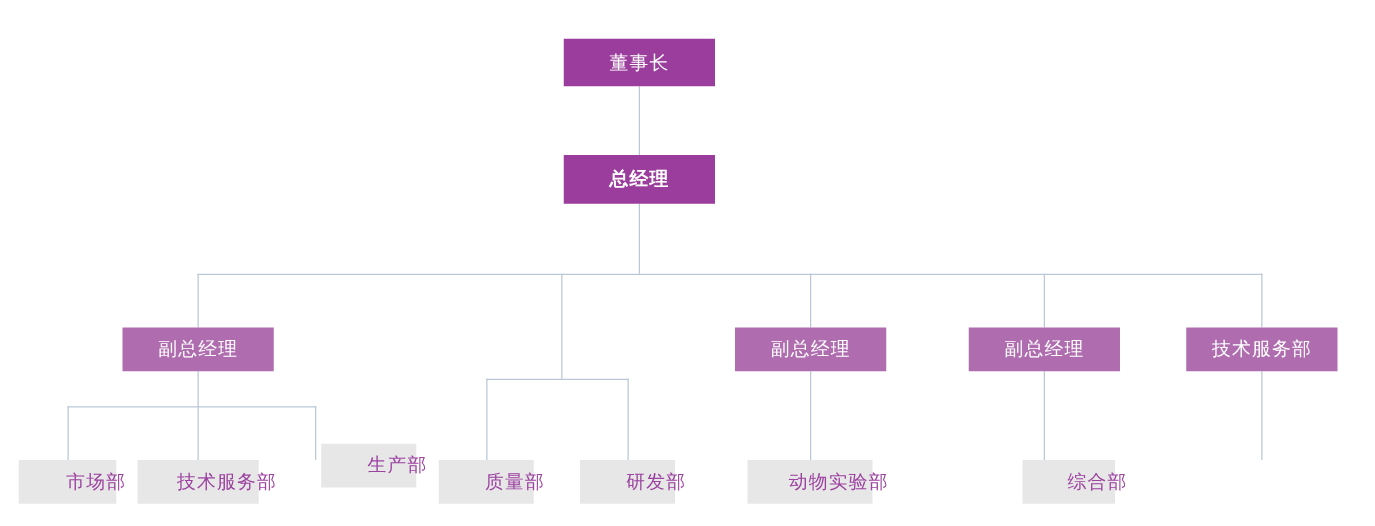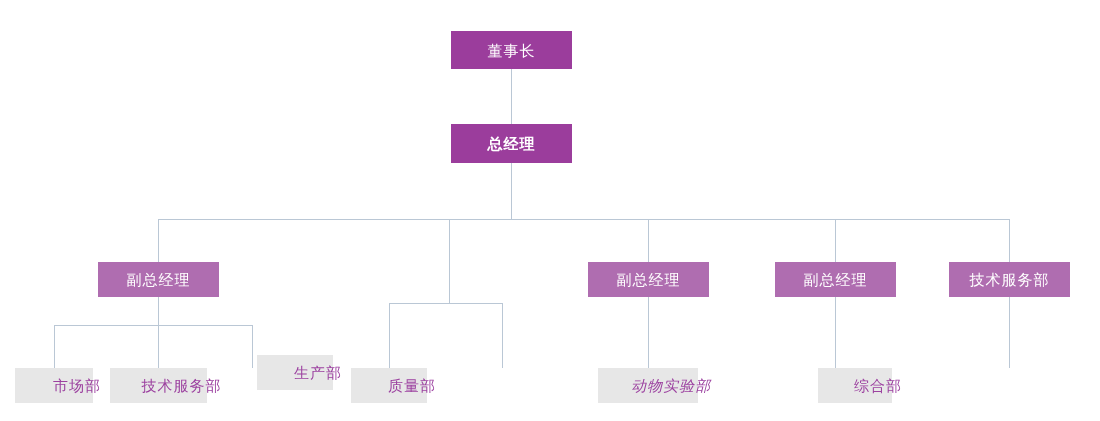--- a/index.html
+++ b/index.html
@@ -72,15 +72,16 @@
     <div class="node exec" style="left: 451px; top: 31px; width: 121px; height: 38px;">董事长</div>
     <div class="node exec" style="left: 451px; top: 124px; width: 121px; height: 39px; font-weight: bold;">总经理</div>
     <div class="node vice" style="left: 98px; top: 262px; width: 121px; height: 35px;">副总经理</div>
     <div class="node vice" style="left: 588px; top: 262px; width: 121px; height: 35px;">副总经理</div>
     <div class="node vice" style="left: 775px; top: 262px; width: 121px; height: 35px;">副总经理</div>
     <div class="node vice" style="left: 949px; top: 262px; width: 121px; height: 35px;">技术服务部</div>
     <div class="node dept" style="left: 15px; top: 368px; width: 78px; height: 35px;">市场部</div>
     <div class="node dept" style="left: 110px; top: 368px; width: 97px; height: 35px;">技术服务部</div>
     <div class="node dept" style="left: 214px; top: 355px; width: 76px; height: 35px; margin-left: 43px;">生产部</div>
     <div class="node dept" style="left: 351px; top: 368px; width: 76px; height: 35px;">质量部</div>
-    <div class="node dept" style="left: 598px; top: 368px; width: 100px; height: 35px; font-style: italic;">动物实验部</div>
+    <div class="node dept" style="left: 464px; top: 368px; width: 76px; height: 35px;">研发部</div>
+    <div class="node dept" style="left: 598px; top: 368px; width: 100px; height: 35px;">动物实验部</div>
     <div class="node dept" style="left: 818px; top: 368px; width: 74px; height: 35px;">综合部</div>
   </div>
 
 </body></html>

